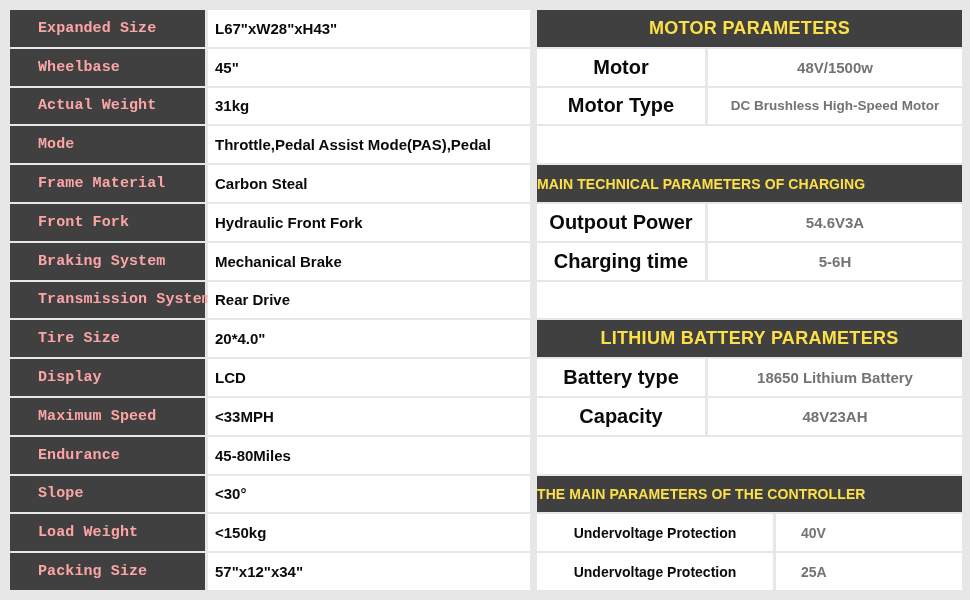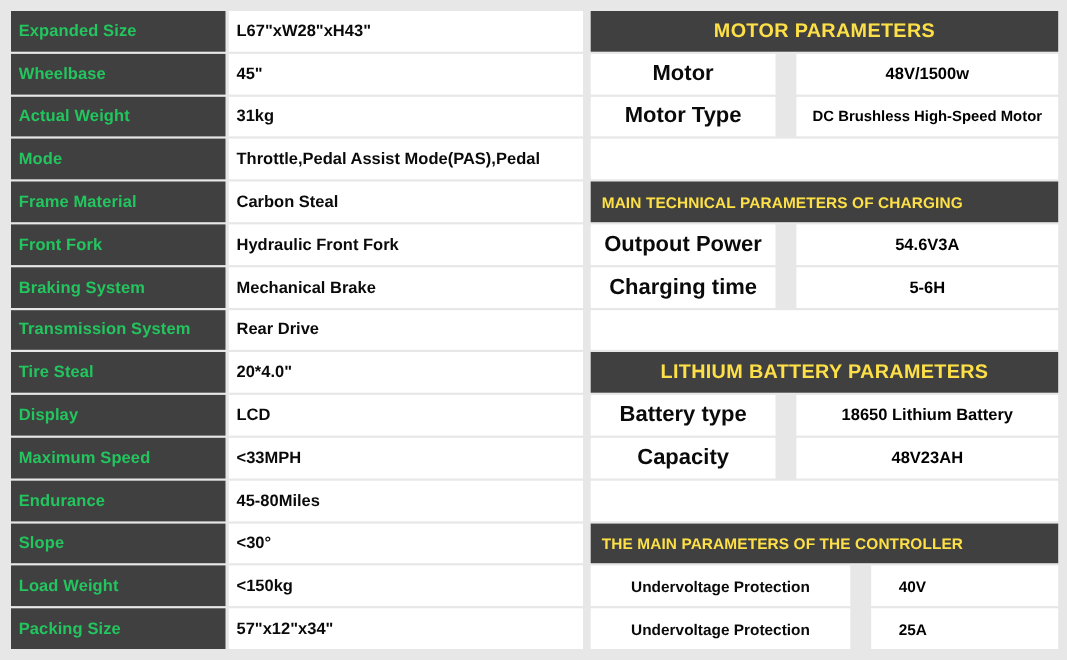--- a/index.html
+++ b/index.html
@@ -26,27 +26,28 @@
   .spec-table{
     position:absolute;
     left:10px;
     top:10px;
     width:520px;
   }
   .spec-label{
     width:195px;
     box-sizing:border-box;
     background:#404040;
-    color:#22c55e;
-    display:flex;
-    align-items:center;
-    padding-left:7px;
+    color:#fca5a5;
+    display:flex;
+    align-items:center;
+    padding-left:28px;
     font-size:15px;
     letter-spacing:.1px;
     white-space:nowrap;
+    font-family:Liberation Mono, monospace;
   }
   .spec-value{
     flex:1;
     margin-left:3px;
     background:#ffffff;
     color:#0a0a0a;
     display:flex;
     align-items:center;
     padding-left:7px;
     font-size:15px;
@@ -68,40 +69,39 @@
     align-items:center;
     box-sizing:border-box;
   }
   .hdr-large{
     justify-content:center;
     font-size:18px;
     letter-spacing:.3px;
   }
   .hdr-small{
     justify-content:flex-start;
-    padding-left:10px;
     font-size:14px;
     letter-spacing:.1px;
   }
   .param-label{
     width:168px;
     box-sizing:border-box;
     background:#ffffff;
     color:#0a0a0a;
     display:flex;
     align-items:center;
     justify-content:center;
     font-size:20px;
     white-space:nowrap;
   }
   .param-value{
     flex:1;
-    margin-left:19px;
-    background:#ffffff;
-    color:#000000;
+    margin-left:3px;
+    background:#ffffff;
+    color:#737373;
     display:flex;
     align-items:center;
     justify-content:center;
     font-size:15px;
     white-space:nowrap;
   }
   .small-text{font-size:13.5px;}
   
   .wide-label .param-label{width:236px;font-size:14px;}
   .val-left .param-value{justify-content:flex-start;padding-left:25px;font-size:14px;}
@@ -142,21 +142,21 @@
   </div>
       <div class="trow">
     <div class="spec-label">Braking System</div>
     <div class="spec-value">Mechanical Brake</div>
   </div>
       <div class="trow">
     <div class="spec-label">Transmission System</div>
     <div class="spec-value">Rear Drive</div>
   </div>
       <div class="trow">
-    <div class="spec-label">Tire Steal</div>
+    <div class="spec-label">Tire Size</div>
     <div class="spec-value">20*4.0"</div>
   </div>
       <div class="trow">
     <div class="spec-label">Display</div>
     <div class="spec-value">LCD</div>
   </div>
       <div class="trow">
     <div class="spec-label">Maximum Speed</div>
     <div class="spec-value">&lt;33MPH</div>
   </div>

